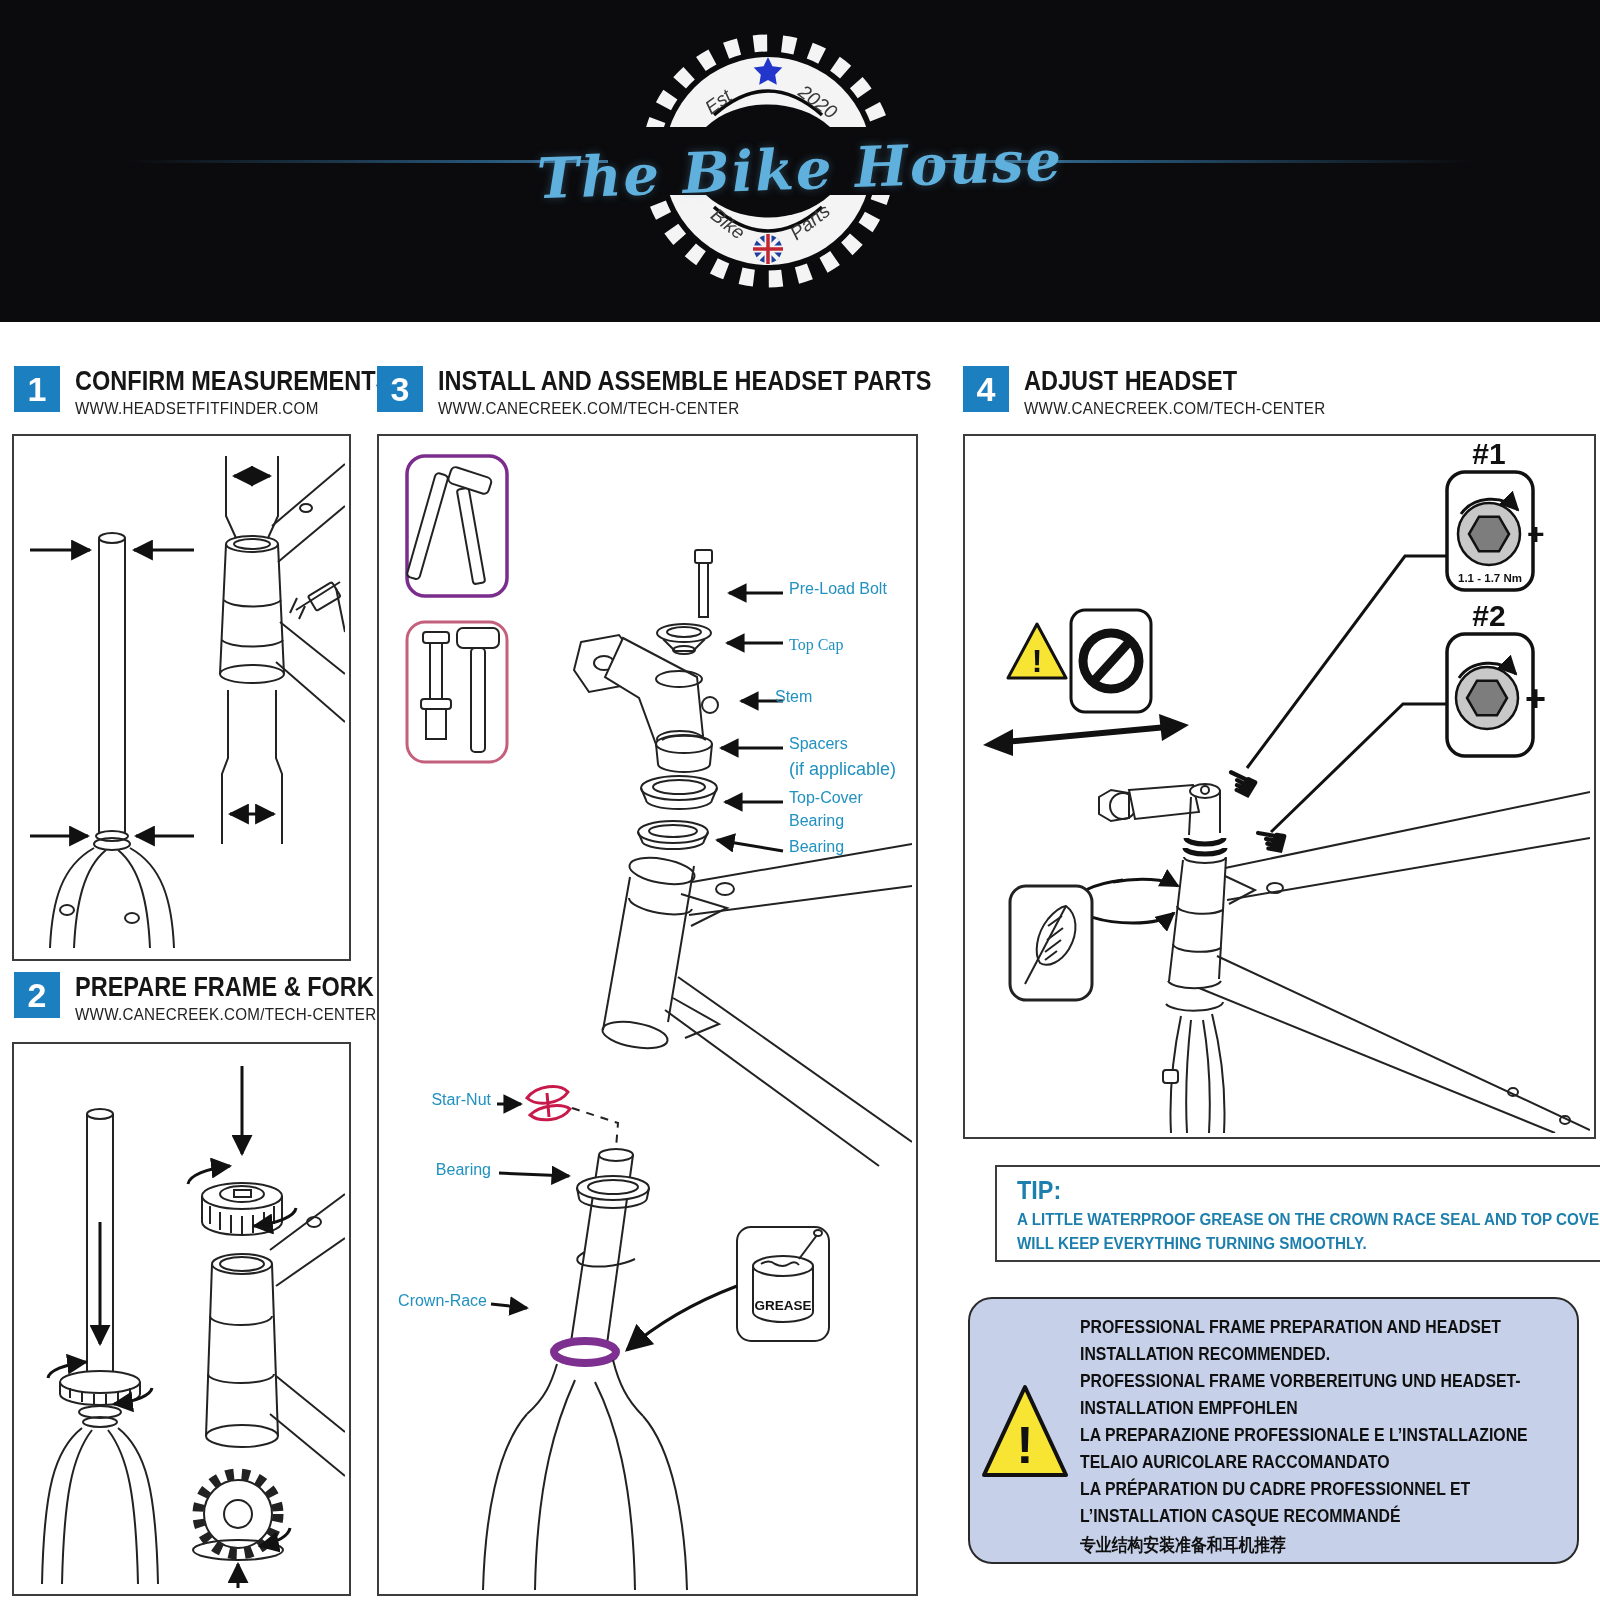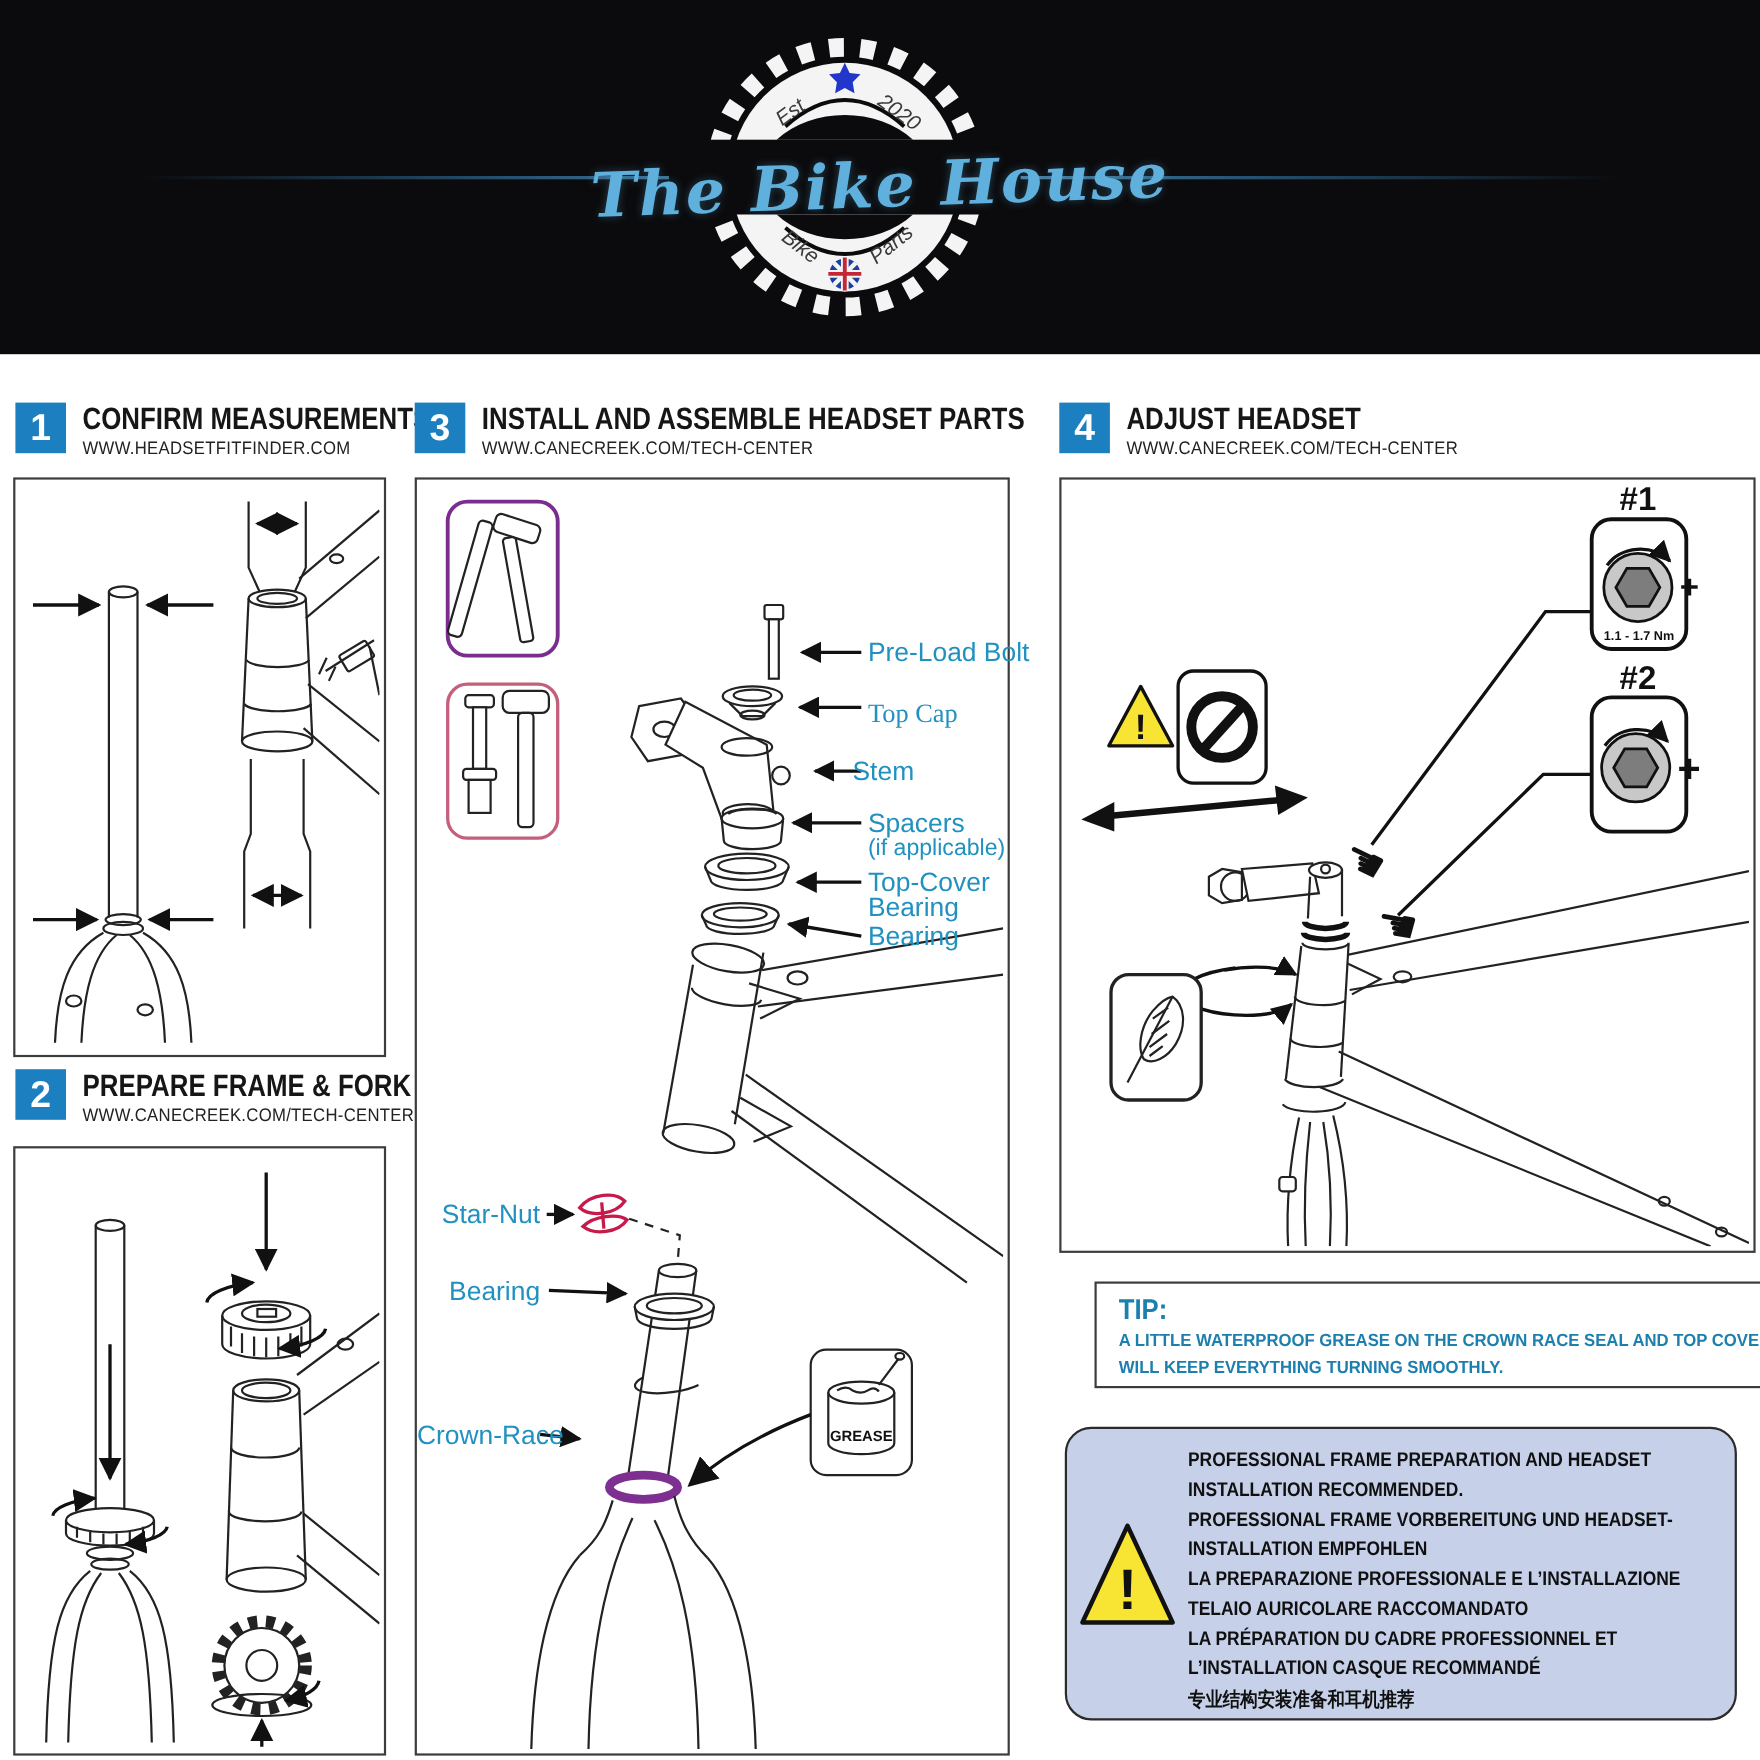--- a/index.html
+++ b/index.html
@@ -22,22 +22,22 @@
     white-space:nowrap;line-height:1.05;color:#161616;}
   .sec-url{font-size:16.5px;font-weight:400;transform:scaleX(.92);transform-origin:left top;
     white-space:nowrap;color:#222;margin-top:4px;letter-spacing:.3px;}
   
   .dbox{position:absolute;border:2px solid #3c3c3c;background:#fff;}
   svg .ln{fill:none;stroke:#222;stroke-width:2px;}
   svg .lnb{fill:none;stroke:#111;stroke-width:3px;}
   svg .fw{fill:#fff;stroke:#222;stroke-width:2px;}
   svg text{font-family:"Liberation Sans",sans-serif;}
   
-  .plabel{position:absolute;color:#2191c0;font-size:24px;white-space:nowrap;}
-  .plabel.small{font-size:21px;}
+  .plabel{position:absolute;color:#2191c0;font-size:16px;white-space:nowrap;}
+  .plabel.small{font-size:18px;}
   .plabel.right{text-align:right;}
   
   .tip-head{position:absolute;left:20px;top:8px;font-size:26px;font-weight:700;color:#1d7fad;
     transform:scaleX(.9);transform-origin:left top;}
   .tip-line{position:absolute;left:20px;color:#1d7fad;font-size:16px;font-weight:700;
     transform:scaleX(.95);transform-origin:left top;white-space:nowrap;}
   
   .warnbox{position:absolute;background:#c6d0e9;border:2.5px solid #2a2a2a;border-radius:24px;}
   .warn-line{position:absolute;left:110px;color:#101010;font-size:18px;font-weight:700;
     transform:scaleX(.88);transform-origin:left top;white-space:nowrap;}

